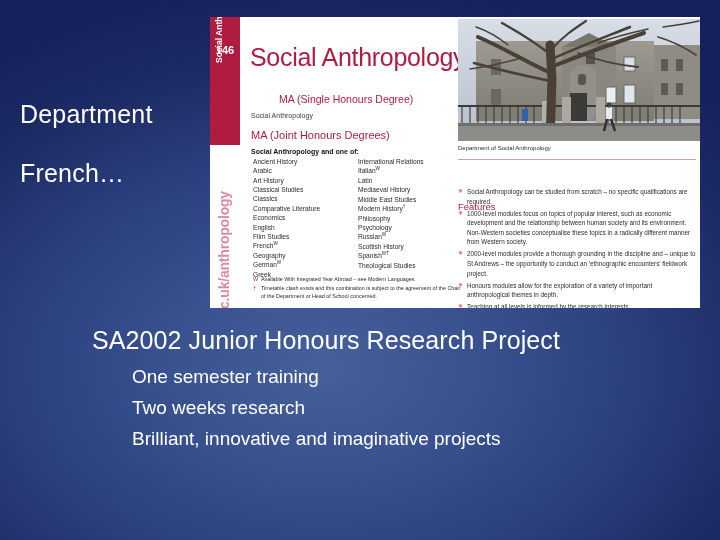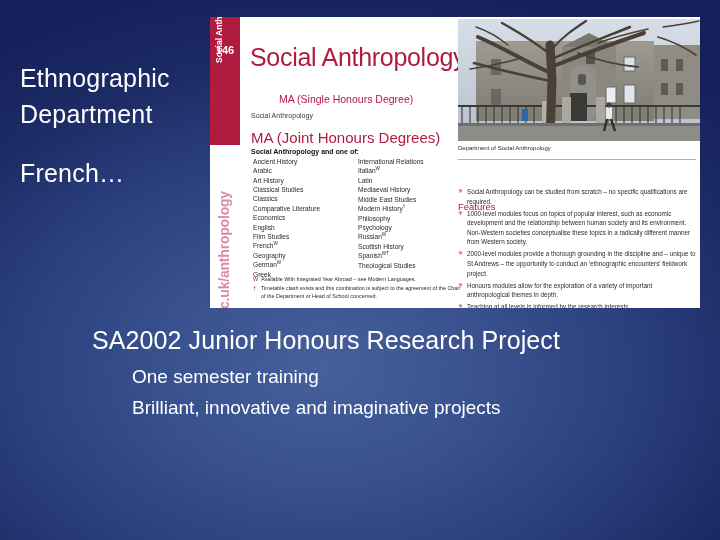--- a/index.html
+++ b/index.html
@@ -101,21 +101,21 @@
   .pr-sub1-note {
     position: absolute;
     left: 41px; top: 95px;
     color: #3a3a3a;
     font-size: 7px;
   }
   .pr-sub2 {
     position: absolute;
     left: 41px; top: 112px;
     color: #b01b40;
-    font-size: 15px;
+    font-size: 11px;
   }
   .pr-listhead {
     position: absolute;
     left: 41px; top: 131px;
     color: #111111;
     font-size: 7px;
     font-weight: bold;
   }
   .pr-col {
     position: absolute;
@@ -206,21 +206,21 @@
     line-height: 1.63;
   }
   .bullets div { white-space: nowrap; }
 </style>
 </head>
 <body>
 
 <div class="slide">
 
   <div class="heading">
-    <span>Ethnographic</span><br>
+    <br>
     <span>Department</span>
     <span class="gap"></span>
     <span>French…</span>
   </div>
 
   <div class="prospectus">
 
     <div class="pr-redbar"></div>
     <div class="pr-pagenum">146</div>
     <div class="pr-vert-white">Social Anthropology</div>
@@ -389,16 +389,17 @@
         <div class="feat">
           <span class="feat-mark">✳</span>
           <span class="feat-txt">Teaching at all levels is informed by the research interests</span>
         </div>
       </div>
   </div>
 
   <div class="body-title">SA2002 Junior Honours Research Project</div>
   <div class="bullets" id="bullets">
       <div>One semester training</div>
+      <div>Two weeks research</div>
       <div>Brilliant, innovative and imaginative projects</div>
     </div>
 
 </div>
 
 </body></html>

